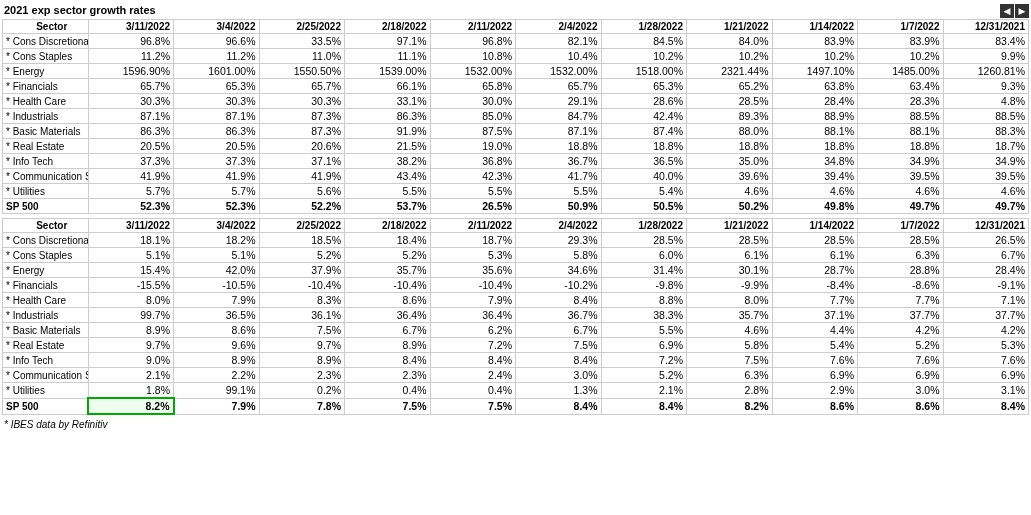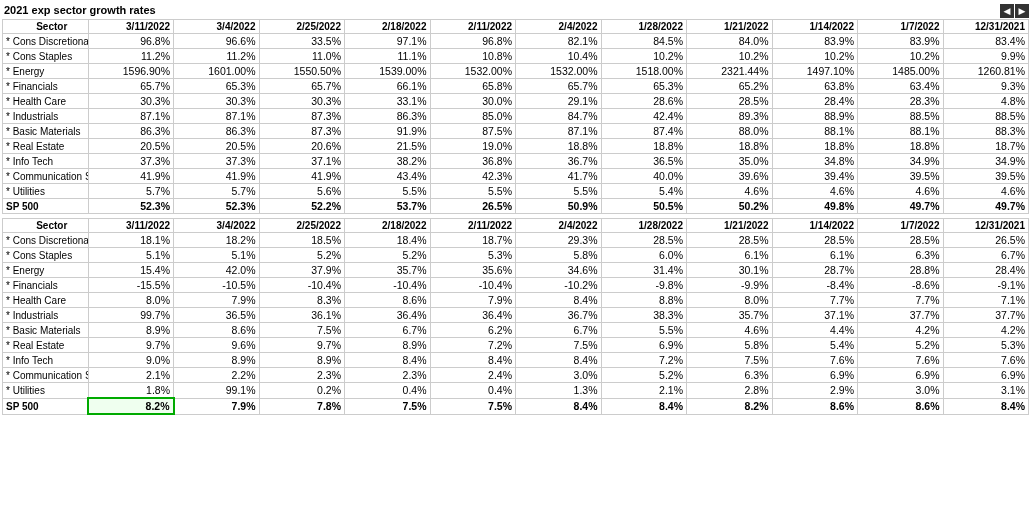--- a/index.html
+++ b/index.html
@@ -480,13 +480,14 @@
             <td class="">8.4%</td>
             <td class="">8.2%</td>
             <td class="">8.6%</td>
             <td class="">8.6%</td>
             <td class="">8.4%</td>
           </tr>
         </tbody>
     </table>
   </div>
 
+  <div class="footer-note">* IBES data by Refinitiv</div>
 </div>
 
 </body></html>

